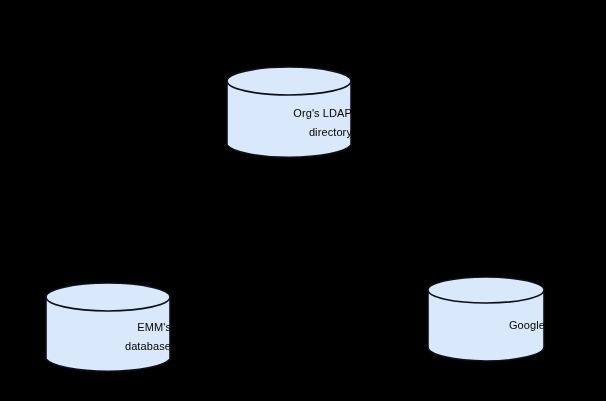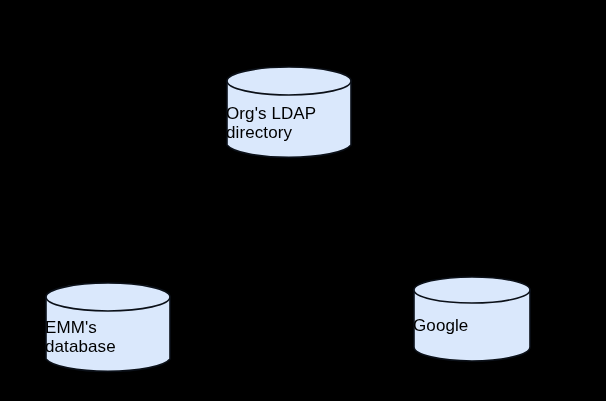--- a/index.html
+++ b/index.html
@@ -28,24 +28,24 @@
     display: block;
     position: absolute;
     top: 0;
     left: 0;
     overflow: visible;
   }
   .node-label {
     position: absolute;
     left: 0;
     right: 0;
-    text-align: left;
+    text-align: right;
     color: #000000;
     font-family: "Liberation Sans", sans-serif;
-    font-size: 17px;
+    font-size: 11px;
     line-height: 19px;
     letter-spacing: 0.1px;
     white-space: pre-line;
     pointer-events: none;
   }
   
   #node-ldap {
     left: 226px;
     top: 66px;
     width: 126px;
@@ -59,21 +59,21 @@
     left: 45px;
     top: 282px;
     width: 126px;
     height: 92px;
   }
   #node-emm .node-label {
     top: 36px;
   }
   
   #node-google {
-    left: 413px;
+    left: 427px;
     top: 276px;
     width: 118px;
     height: 85px;
   }
   #node-google .node-label {
     top: 40px;
   }
 </style>
 </head>
 <body>

